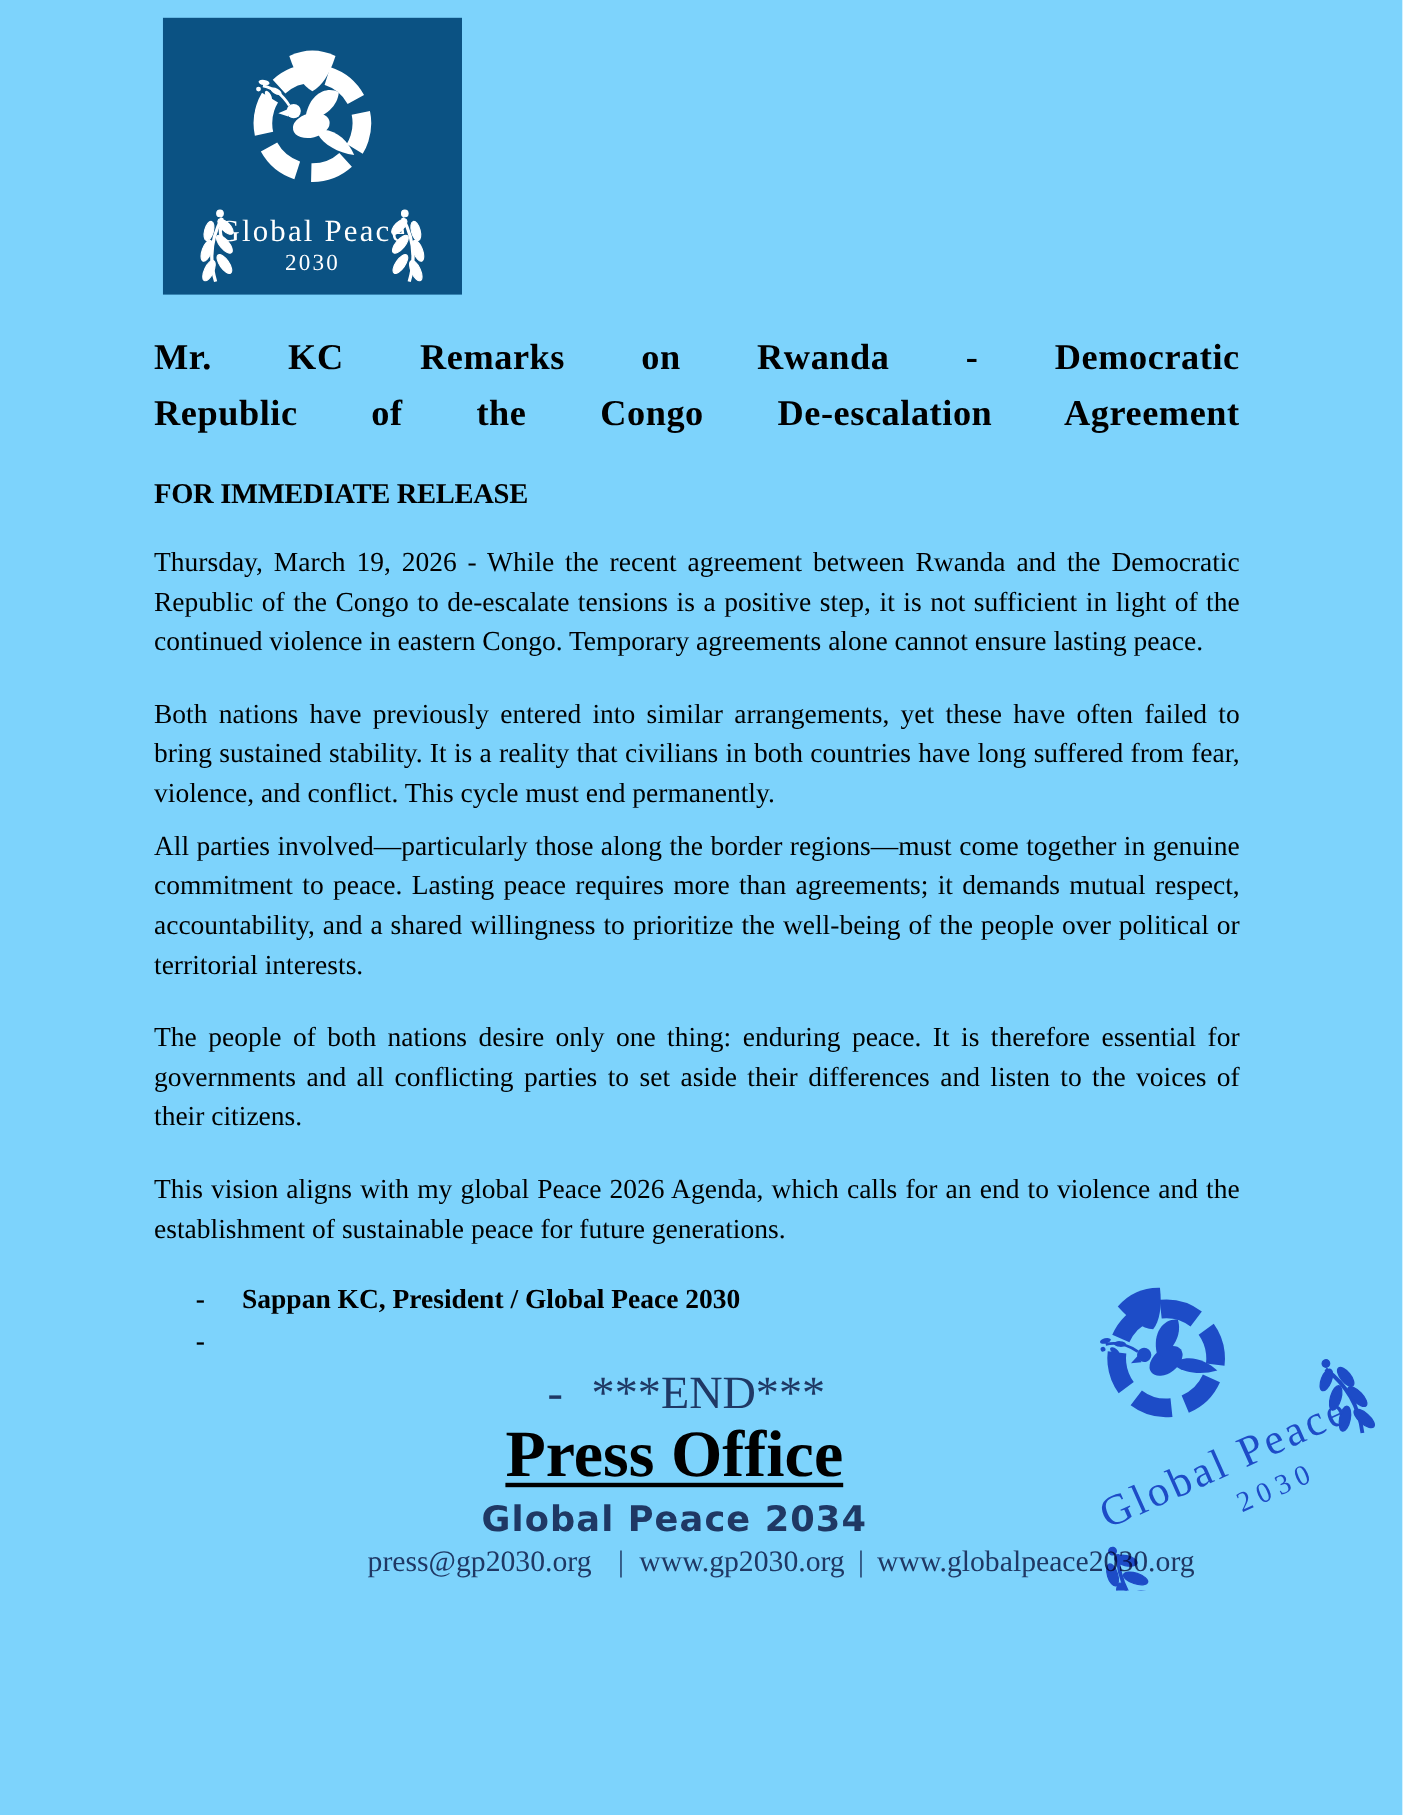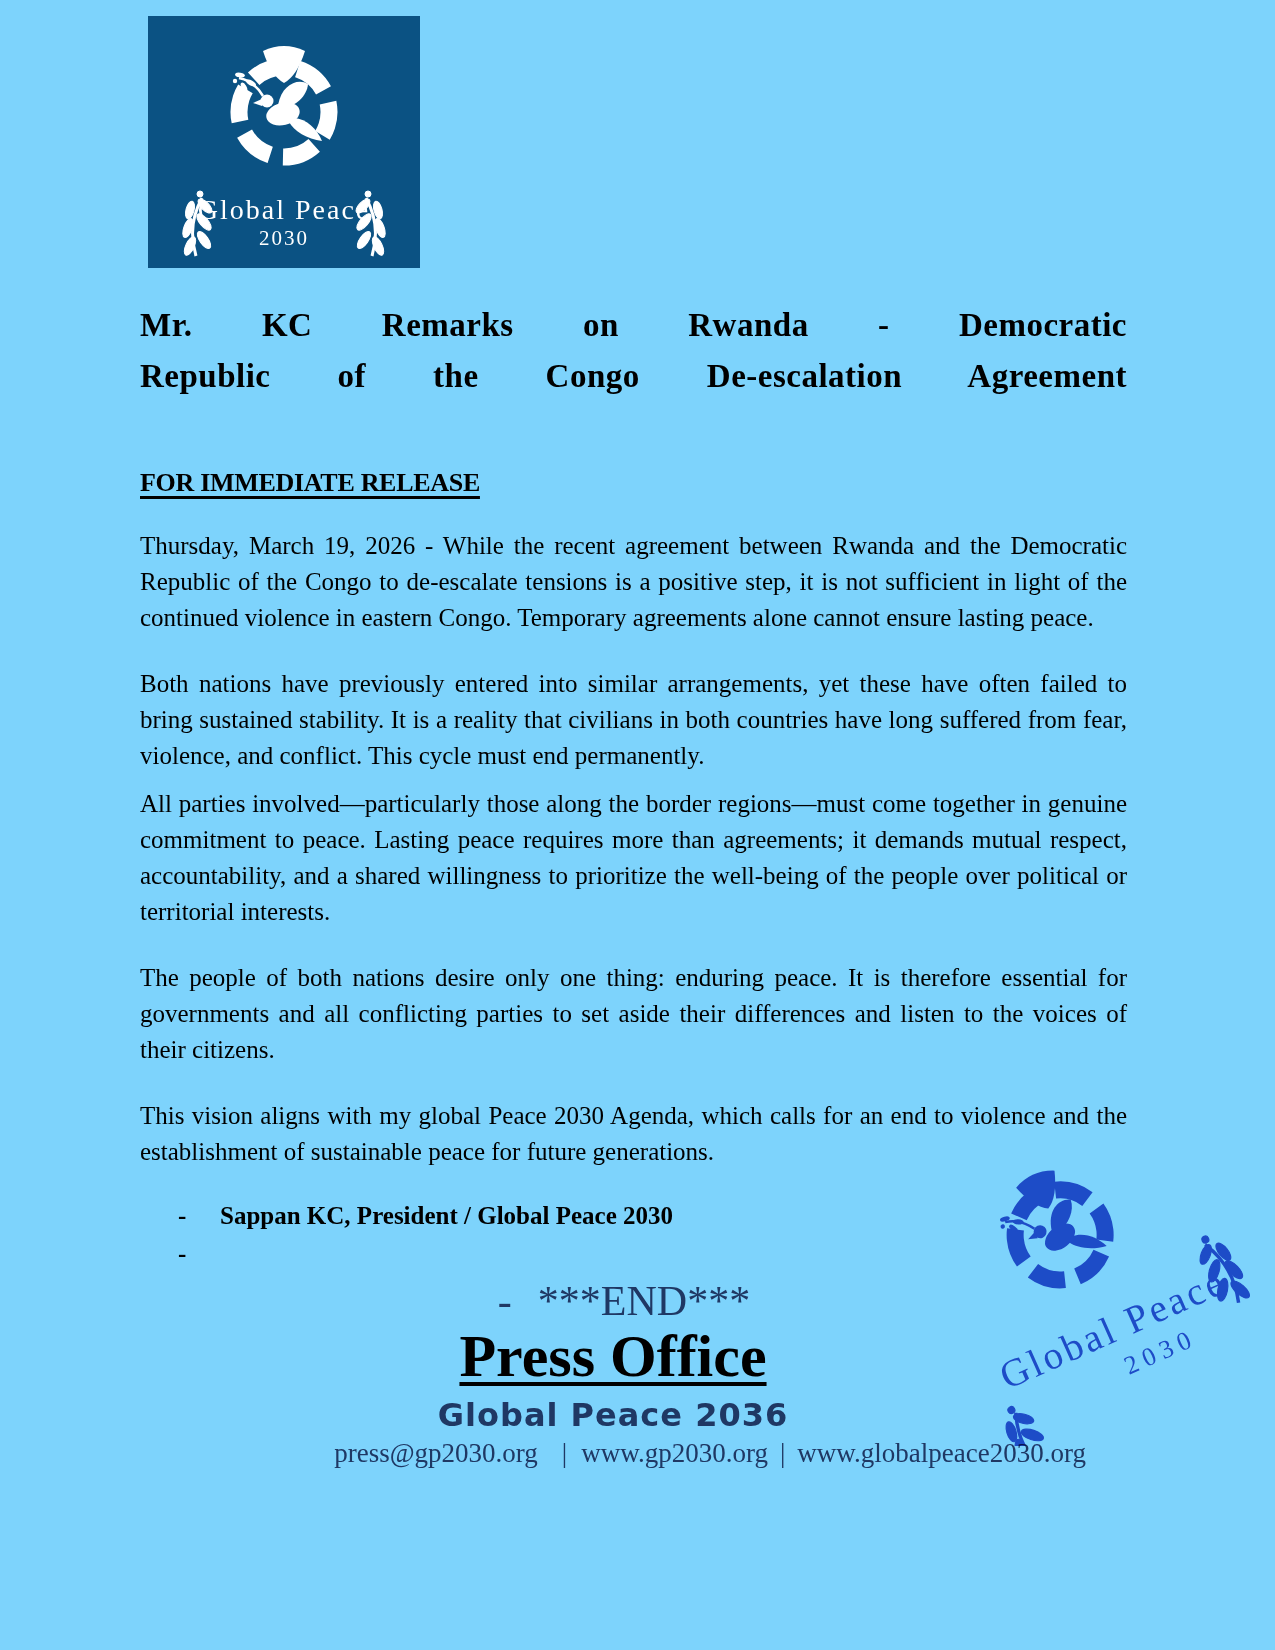--- a/index.html
+++ b/index.html
@@ -26,23 +26,22 @@
     width:987px;
   }
   .title { font-weight:bold; font-size:33px; line-height:51px; letter-spacing:0.5px; }
   .title .tline {
     display:block;
     text-align:justify;
     text-align-last:justify;
     -moz-text-align-last:justify;
   }
   .release {
-    margin-top:66px;
+    margin-top:32px;
     font-size:26px; font-weight:bold;
-    text-decoration:underline;
     text-decoration-thickness:2.5px;
     text-underline-offset:5px;
     letter-spacing:-0.3px;
     display:inline-block;
   }
   .para {
     margin-top:30px;
     font-size:25px; line-height:36px;
     text-align:justify;
   }
@@ -155,38 +154,38 @@
     </h1>
 
     <div>
       <span class="release">FOR IMMEDIATE RELEASE</span>
     </div>
 
     <p class="para">Thursday, March 19, 2026 - While the recent agreement between Rwanda and the Democratic Republic of the Congo to de-escalate tensions is a positive step, it is not sufficient in light of the continued violence in eastern Congo. Temporary agreements alone cannot ensure lasting peace.</p>
     <p class="para">Both nations have previously entered into similar arrangements, yet these have often failed to bring sustained stability. It is a reality that civilians in both countries have long suffered from fear, violence, and conflict. This cycle must end permanently.</p>
     <p class="para cont">All parties involved—particularly those along the border regions—must come together in genuine commitment to peace. Lasting peace requires more than agreements; it demands mutual respect, accountability, and a shared willingness to prioritize the well-being of the people over political or territorial interests.</p>
     <p class="para">The people of both nations desire only one thing: enduring peace. It is therefore essential for governments and all conflicting parties to set aside their differences and listen to the voices of their citizens.</p>
-    <p class="para">This vision aligns with my global Peace 2030 Agenda, which calls for an end to violence and the establishment of sustainable peace for future generations.</p>
+    <p class="para">This vision aligns with my global Peace 2026 Agenda, which calls for an end to violence and the establishment of sustainable peace for future generations.</p>
 
     <div class="sig-row">
       <span class="sig-dash">-</span>
       <span class="sig-text">Sappan KC, President / Global Peace 2030</span>
     </div>
     <div class="sig-row2">-</div>
 
     <div class="footer-block">
       <div class="end-row">
         <span class="end-dash">-</span><span class="end-text">***END***</span>
       </div>
 
       <div class="press-office-wrap">
         <span class="press-office">Press Office</span>
       </div>
 
-      <div class="footer-org">Global Peace 2036</div>
+      <div class="footer-org">Global Peace 2034</div>
 
       <div class="contact-line">
         <span>press@gp2030.org</span><span class="sep-a">|</span><span>www.gp2030.org</span><span class="sep-b">|</span><span>www.globalpeace2030.org</span>
       </div>
     </div>
 
   </div>
 
   <div class="stamp">
     <svg viewBox="0 0 338 300">

